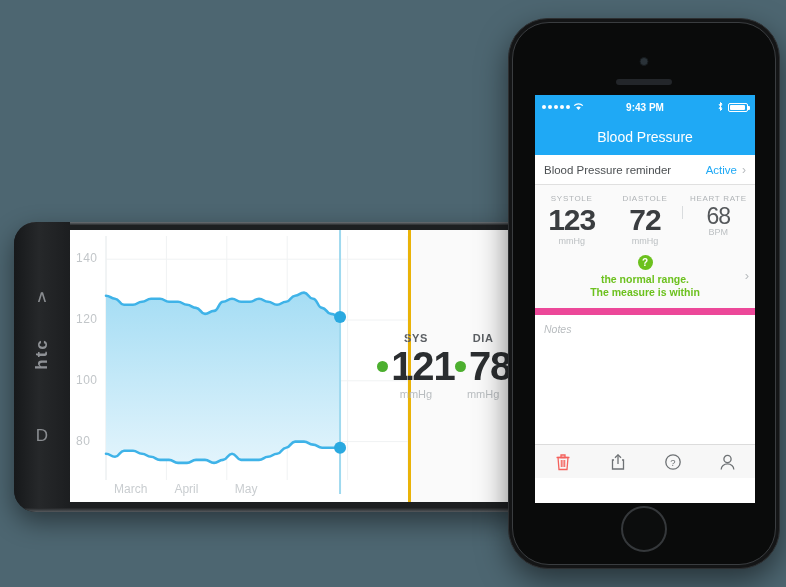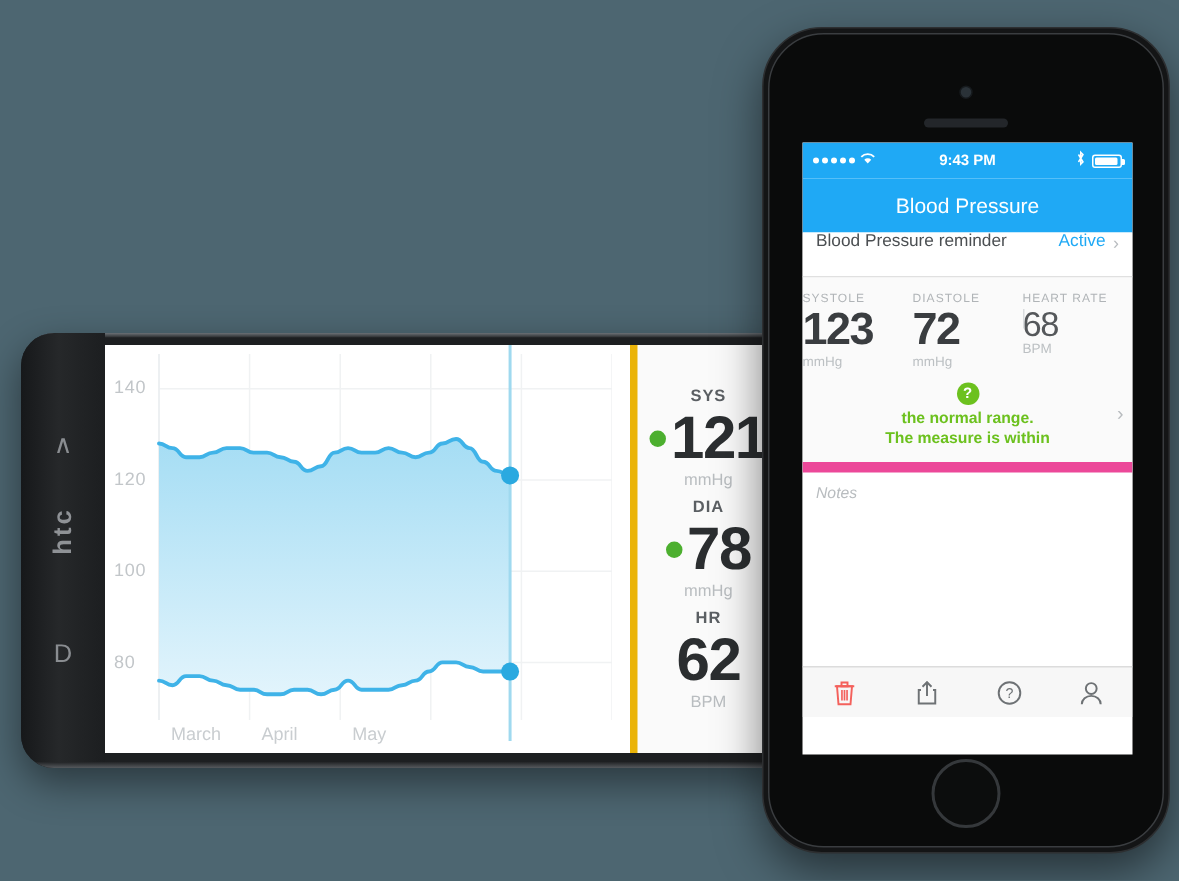--- a/index.html
+++ b/index.html
@@ -75,22 +75,22 @@
   }
   .x-label {
     position:absolute;
     bottom: 6px;
     color:#c9cdd0; font-size:12px;
   }
   
   #android-stats {
     width:112px; height:100%;
     background:#fafafa;
-    border-left:5px solid #eab308;
-    display:flex; flex-direction:column;
+    border-left:3px solid #eab308;
+    display:flex; flex-direction:row;
     align-items:center; justify-content:center;
     padding: 6px 0;
     margin-left: 48px;
   }
   .a-stat { text-align:center; margin: 3px 0; width:100%; }
   .a-stat-label { font-size:11px; color:#5b5f63; letter-spacing:0.6px; font-weight:600; }
   .a-stat-valrow { display:flex; align-items:center; justify-content:center; gap:3px; margin: 1px 0; }
   .a-dot { width:11px; height:11px; border-radius:50%; background:#4caf2f; flex:none; }
   .a-stat-val { font-size:40px; color:#2b2e30; font-weight:700; line-height:1.05; letter-spacing:-1px; }
   .a-stat-unit { font-size:11px; color:#b9bdc0; }
@@ -164,31 +164,31 @@
   #nav-bar {
     height: 36px; background:#1fa9f5;
     display:flex; align-items:center; justify-content:center;
   }
   #nav-title { color:#fff; font-size:14px; font-weight:400; }
 
   
   #reminder-row {
     height: 30px; background:#fff;
     border-bottom:1px solid #e0e0e0;
-    display:flex; align-items:flex-start;
+    display:flex; align-items:center;
     padding: 0 9px;
   }
   #reminder-label { font-size:11.5px; color:#4b4f52; flex:1; }
   #reminder-status { font-size:11.5px; color:#1fa9f5; }
   .chev { color:#b8bcbf; font-size:12px; margin-left:5px; }
 
   
   #measure-block { background:#fafafa; padding: 9px 0 8px; }
   #measure-row { display:flex; align-items:flex-start; justify-content:center; }
-  .m-col { flex:1; position:relative; }
+  .m-col { flex:1; text-align:center; position:relative; }
   .m-label { font-size:8px; color:#b0b4b7; letter-spacing:0.7px; }
   .m-value { font-size:30px; color:#3a3d40; font-weight:700; line-height:1.15; letter-spacing:-1px; }
   .m-value.small { font-size:23px; font-weight:500; color:#55585b; }
   .m-unit { font-size:9px; color:#bcc0c3; margin-top:-2px; }
   #hr-col::before {
     content:""; position:absolute; left:0; top:12px; bottom:18px;
     width:1px; background:#d9dcde;
   }
   
   #status-msg-row {

